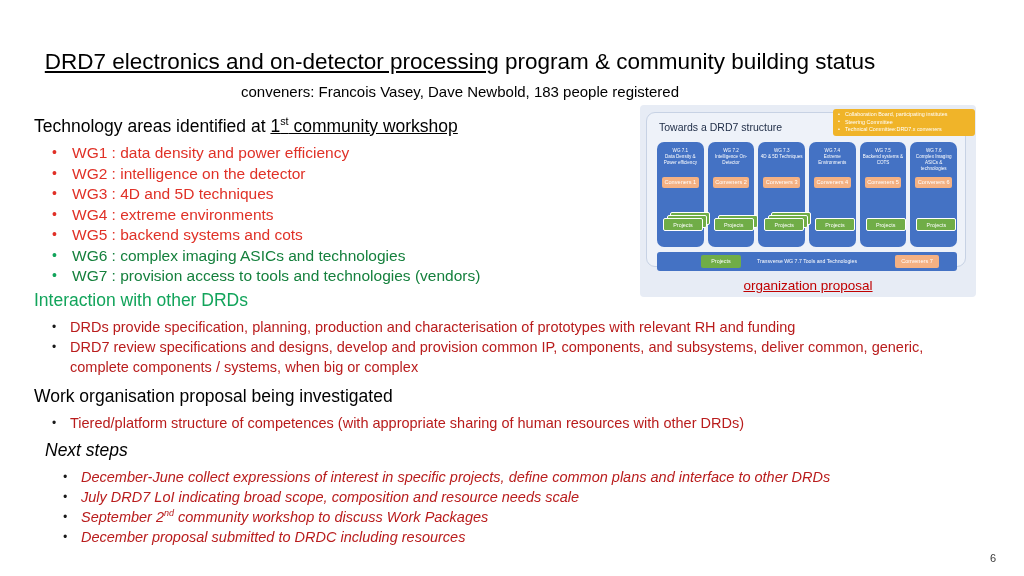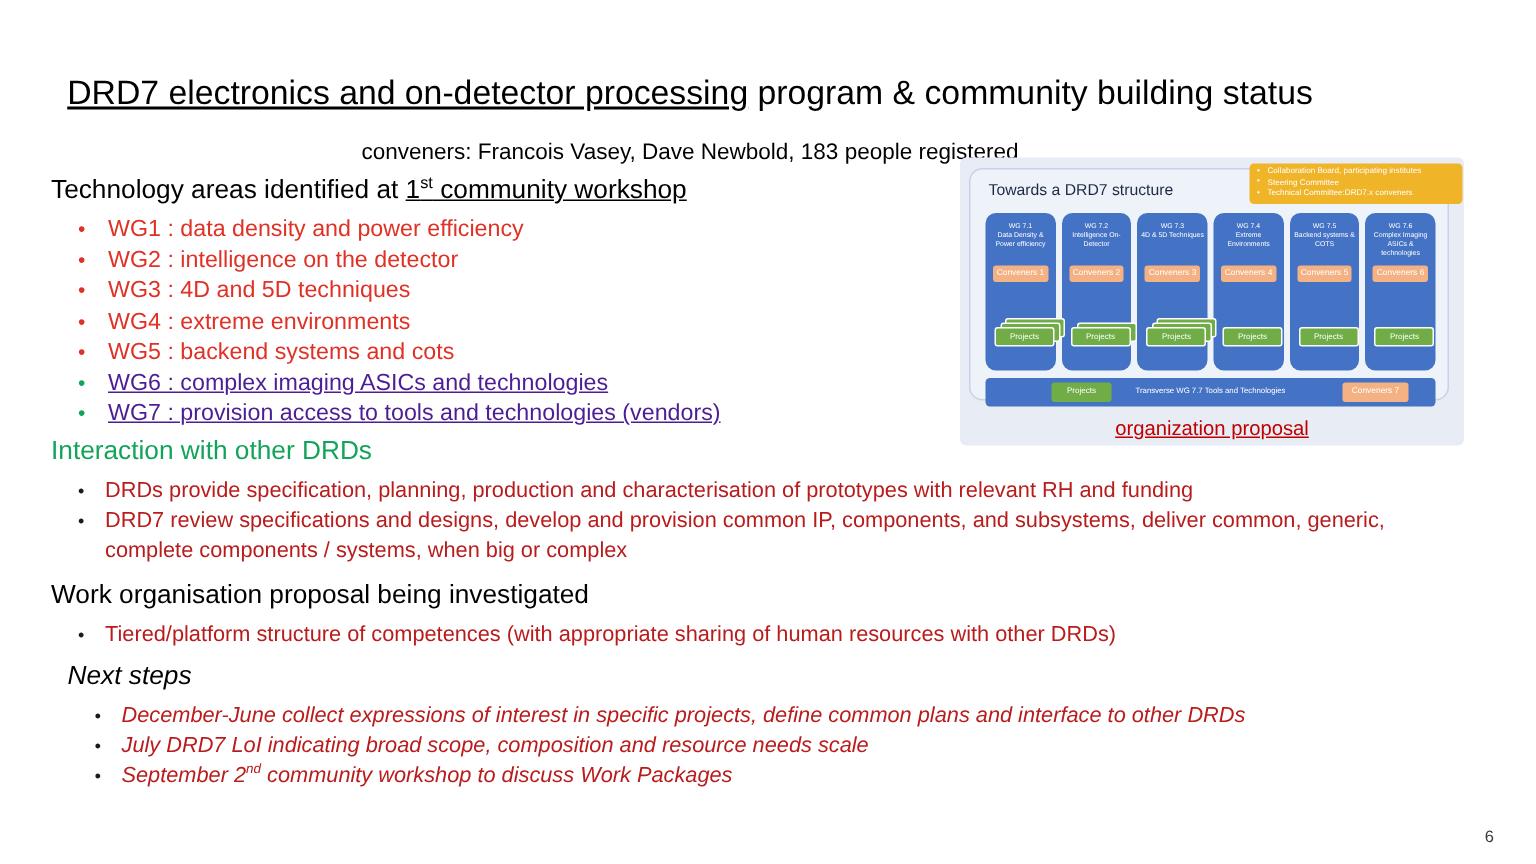--- a/index.html
+++ b/index.html
@@ -29,21 +29,21 @@
     line-height: 28px;
     color: #000000;
     white-space: nowrap;
   }
   #slide-title .ul {
     text-decoration: underline;
   }
   #slide-subtitle {
     font-size: 15px;
     line-height: 20px;
-    margin-top: 16px;
+    margin-top: 6px;
     color: #000000;
   }
 
   
   #body-col {
     position: absolute;
     left: 34px;
     top: 114px;
     width: 600px;
   }
@@ -69,21 +69,21 @@
   }
   ul.bul li::before {
     content: "\2022";
     position: absolute;
     left: 14px;
     top: -1px;
     font-size: 14px;
   }
   li.red  { color: #e03127; }
   li.red::before  { color: #e03127; }
-  li.grn  { color: #4c1d95; text-decoration: underline; }
+  li.grn  { color: #15803d; }
   li.grn::before  { color: #12a45b; }
   li.blk  { color: #b91c1c; }
   li.blk::before  { color: #1a1a1a; }
 
   
   #sec-interaction ul.bul li,
   #sec-work ul.bul li,
   #sec-next ul.bul li {
     font-size: 14.5px;
     line-height: 20px;
@@ -334,20 +334,21 @@
       <li class="blk">Tiered/platform structure of competences (with appropriate sharing of human resources with other DRDs)</li>
     </ul>
   </div>
 
   <div id="sec-next">
     <div class="head-line">Next steps</div>
     <ul class="bul">
       <li class="blk"><span>December-June collect expressions of interest in specific projects, define common plans and interface to other DRDs</span></li>
       <li class="blk"><span>July DRD7 LoI indicating broad scope, composition and resource needs scale</span></li>
       <li class="blk"><span>September 2</span><sup>nd</sup><span> community workshop to discuss Work Packages</span></li>
+      <li class="blk"><span>December proposal submitted to DRDC including resources</span></li>
     </ul>
   </div>
 
 </div>
 
 <div id="org-figure">
 
   <div id="org-card">
 
     <div id="org-title">Towards a DRD7 structure</div>

